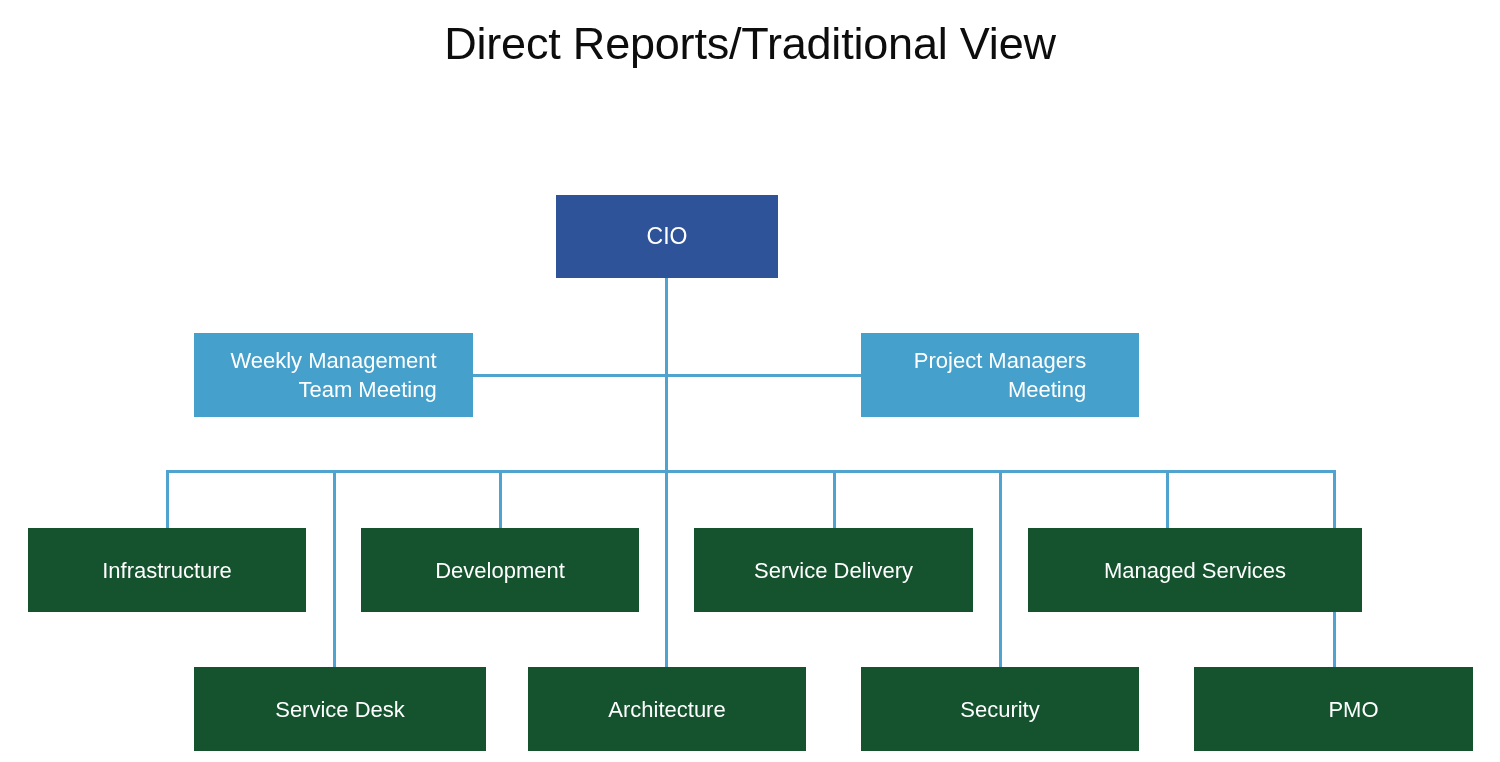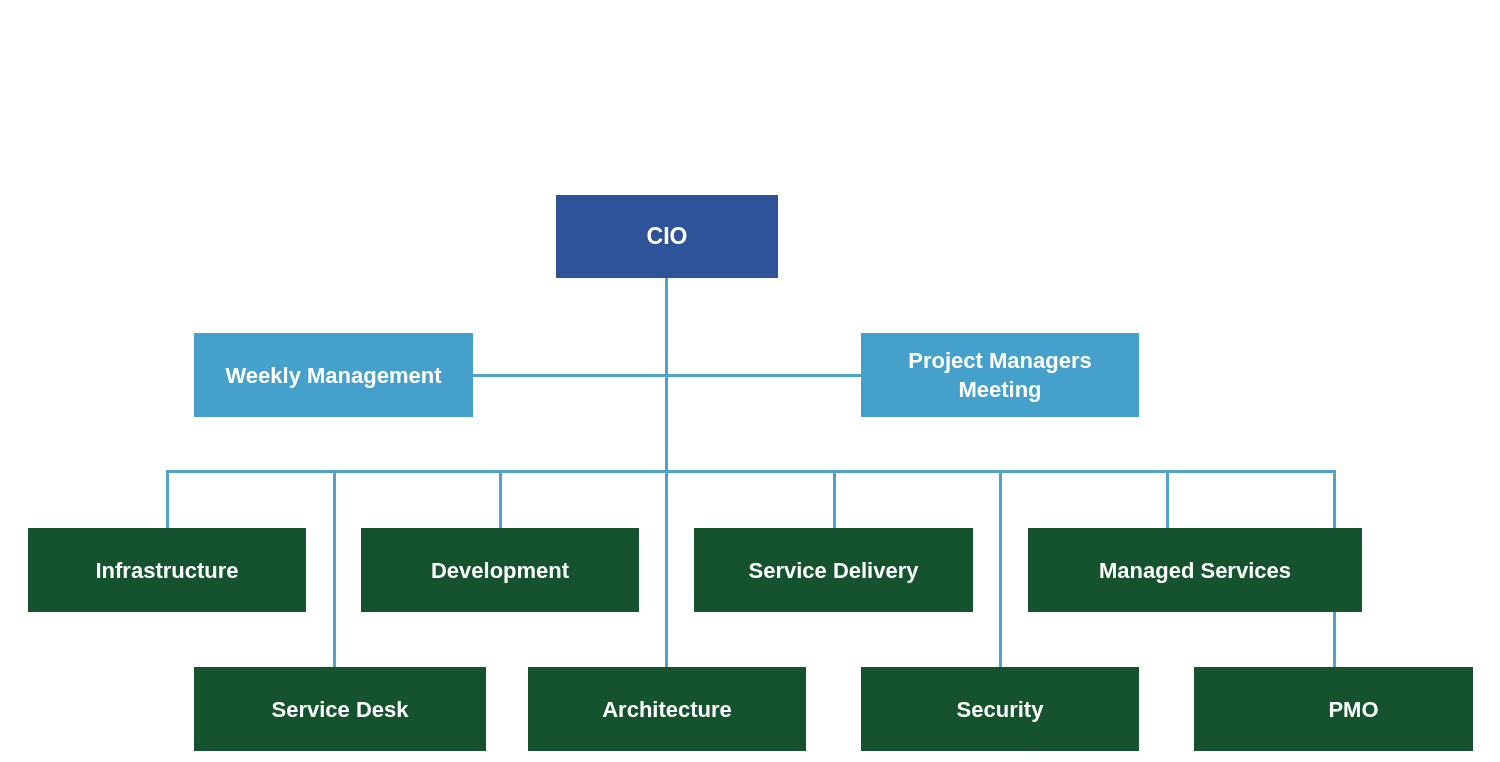--- a/index.html
+++ b/index.html
@@ -31,24 +31,24 @@
     letter-spacing: -0.2px;
     line-height: 60px;
     white-space: nowrap;
   }
   .node {
     position: absolute;
     box-sizing: border-box;
     display: flex;
     align-items: center;
     justify-content: center;
-    text-align: center;
+    text-align: right;
     color: #ffffff;
     font-size: 22px;
-    font-weight: 700;
+    font-weight: 400;
     line-height: 29px;
     padding: 2px 6px;
     z-index: 3;
   }
   .node.root {
     background: #2E5399;
     font-size: 23px;
   }
   .node.branch {
     background: #45A0CB;
@@ -66,20 +66,21 @@
   }
   .connector.h {
     height: 3px;
   }
 </style>
 </head>
 <body>
 
 <div id="canvas">
 
+  <div id="chart-title">Direct Reports/Traditional View</div>
 
   <div class="connector v" style="left:665px; top:277px; height:392px;"></div>
 
   <div class="connector h" style="left:471px; top:374px; width:392px;"></div>
 
   <div class="connector h" style="left:166px; top:470px; width:1170px;"></div>
 
   <div class="connector v" style="left:166px; top:470px; height:58px;"></div>
   <div class="connector v" style="left:499px; top:470px; height:58px;"></div>
   <div class="connector v" style="left:833px; top:470px; height:58px;"></div>
@@ -89,20 +90,21 @@
   <div class="connector v" style="left:999px; top:470px; height:197px;"></div>
   <div class="connector v" style="left:1333px; top:470px; height:197px;"></div>
 
   <div class="node root" style="left:556px; top:195px; width:222px; height:83px;">
     <span>CIO</span>
   </div>
 
   <div class="node branch" style="left:194px; top:333px; width:279px; height:84px;">
     <span style="display:block;">
       <span style="display:block;">Weekly Management</span>
+      <span style="display:block;">Team Meeting</span>
     </span>
   </div>
 
   <div class="node branch" style="left:861px; top:333px; width:278px; height:84px;">
     <span style="display:block;">
       <span style="display:block;">Project Managers</span>
       <span style="display:block;">Meeting</span>
     </span>
   </div>
 

